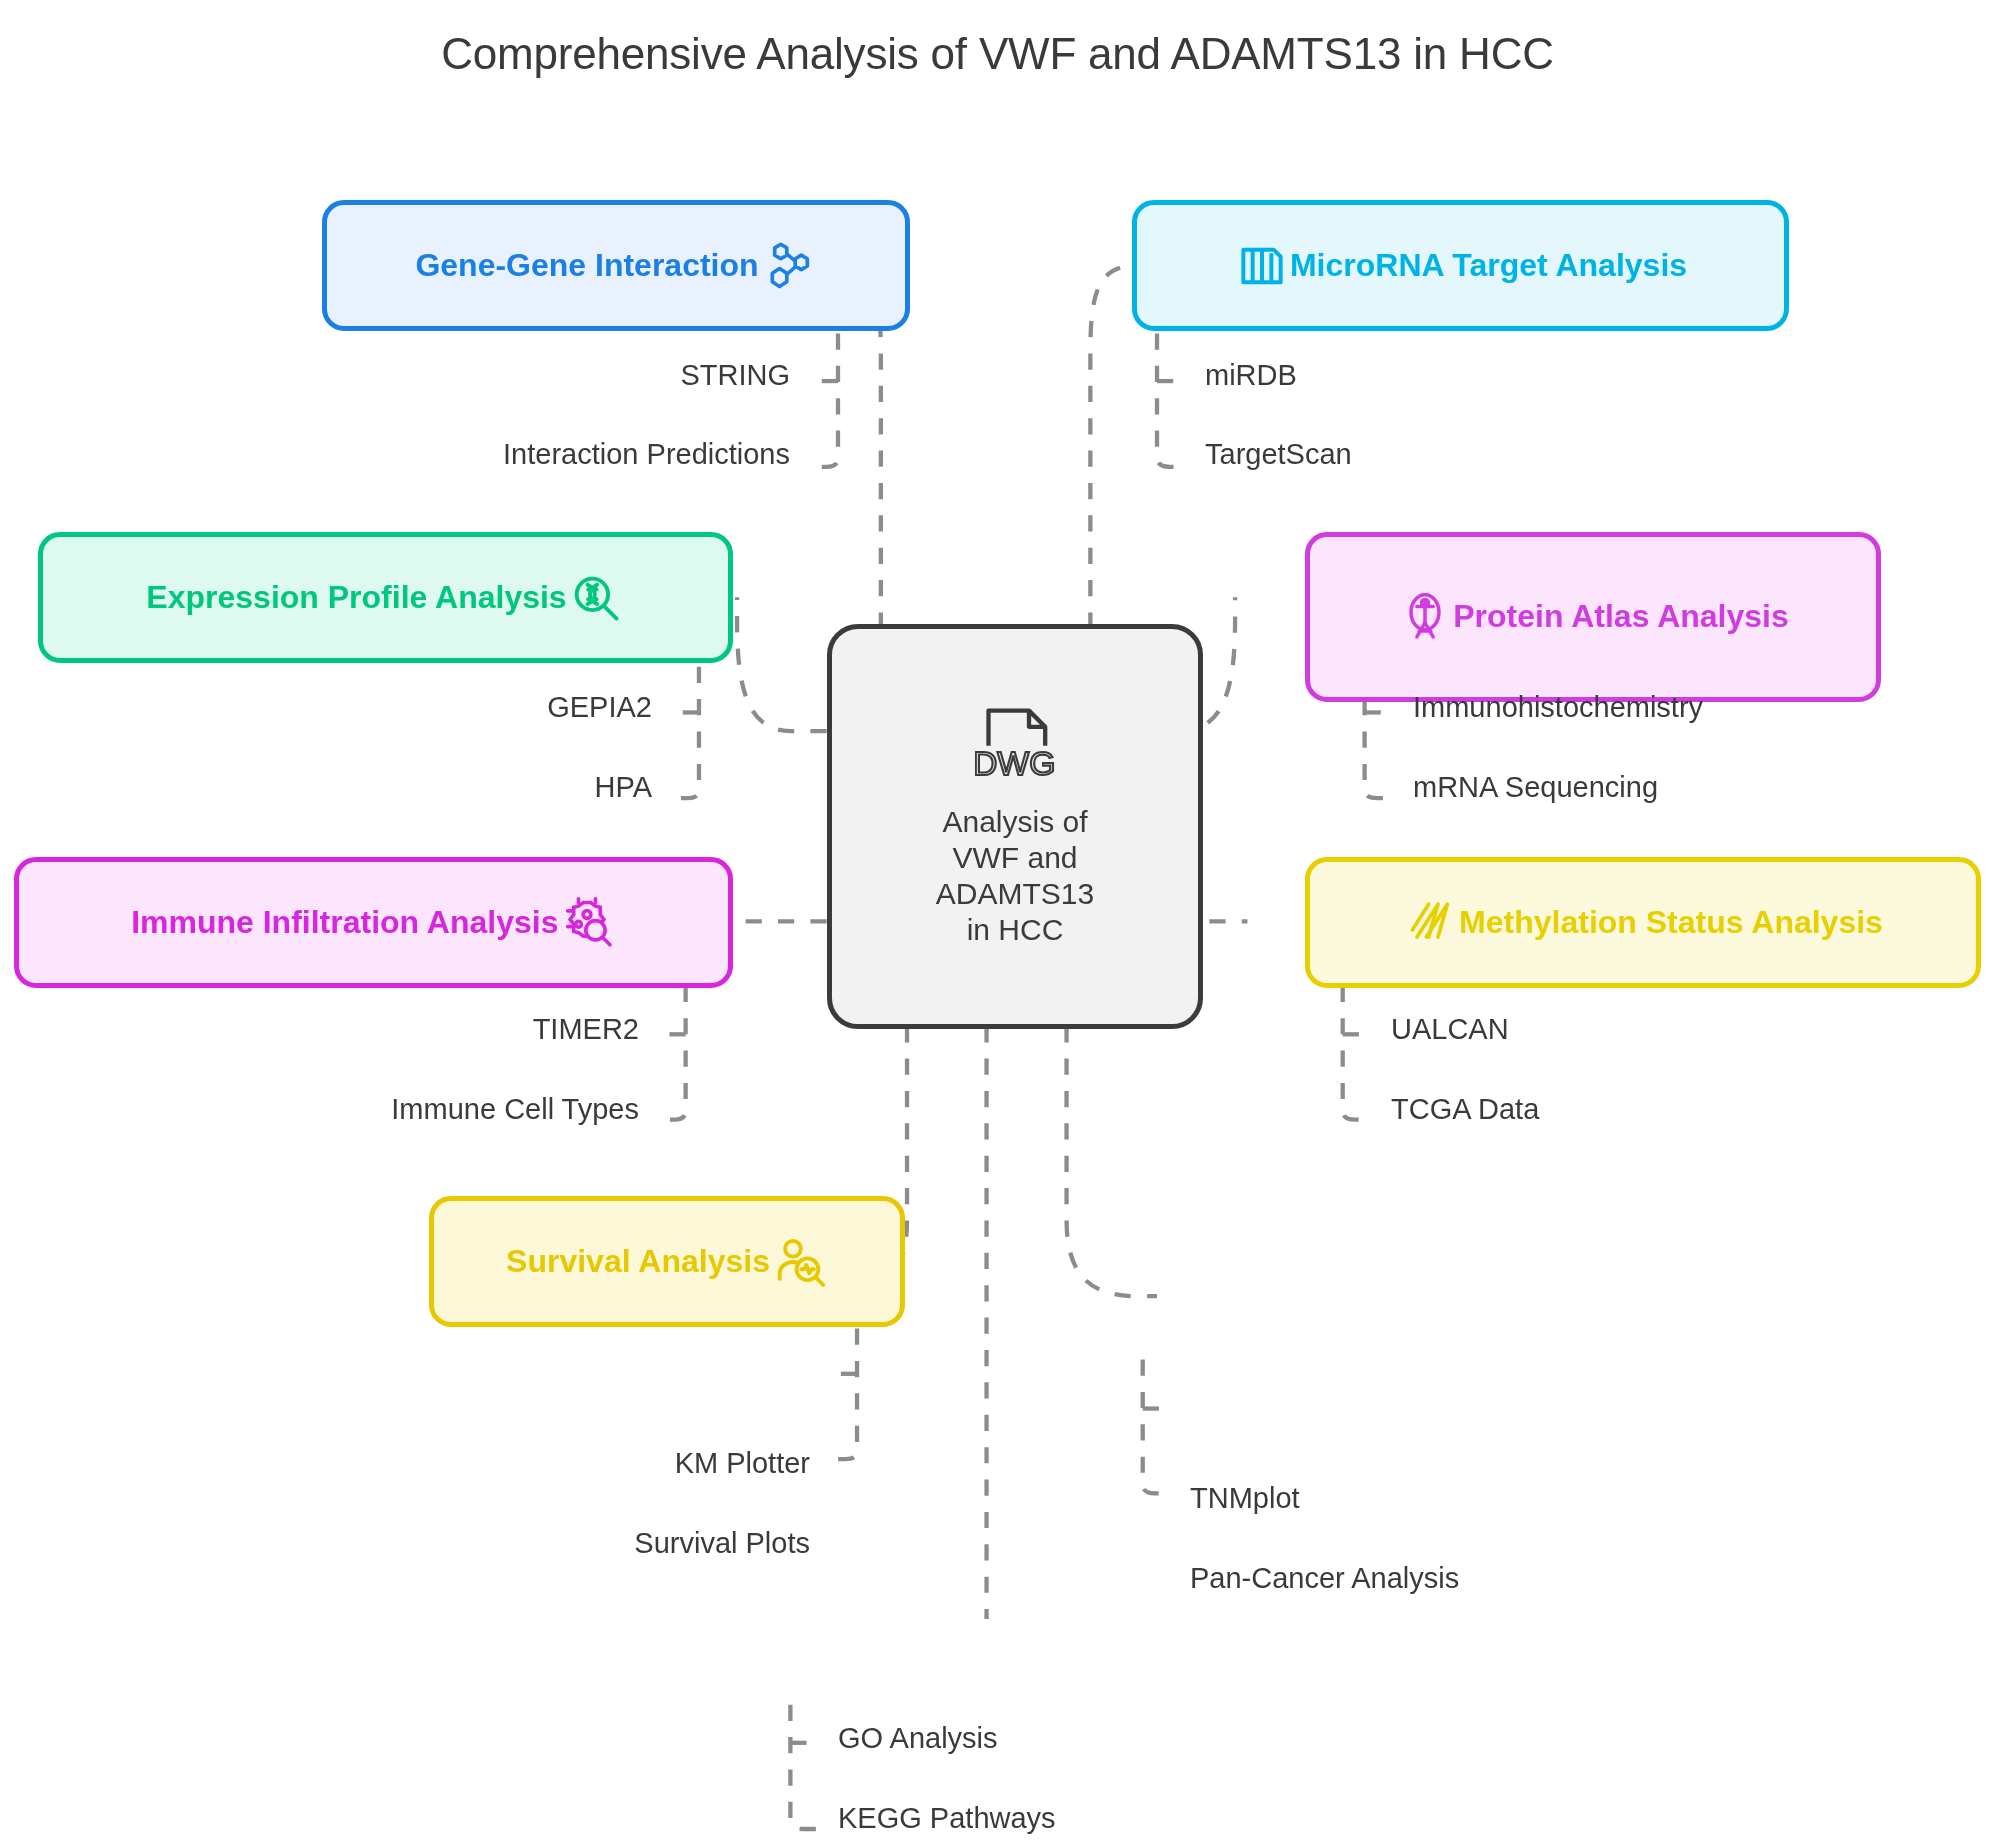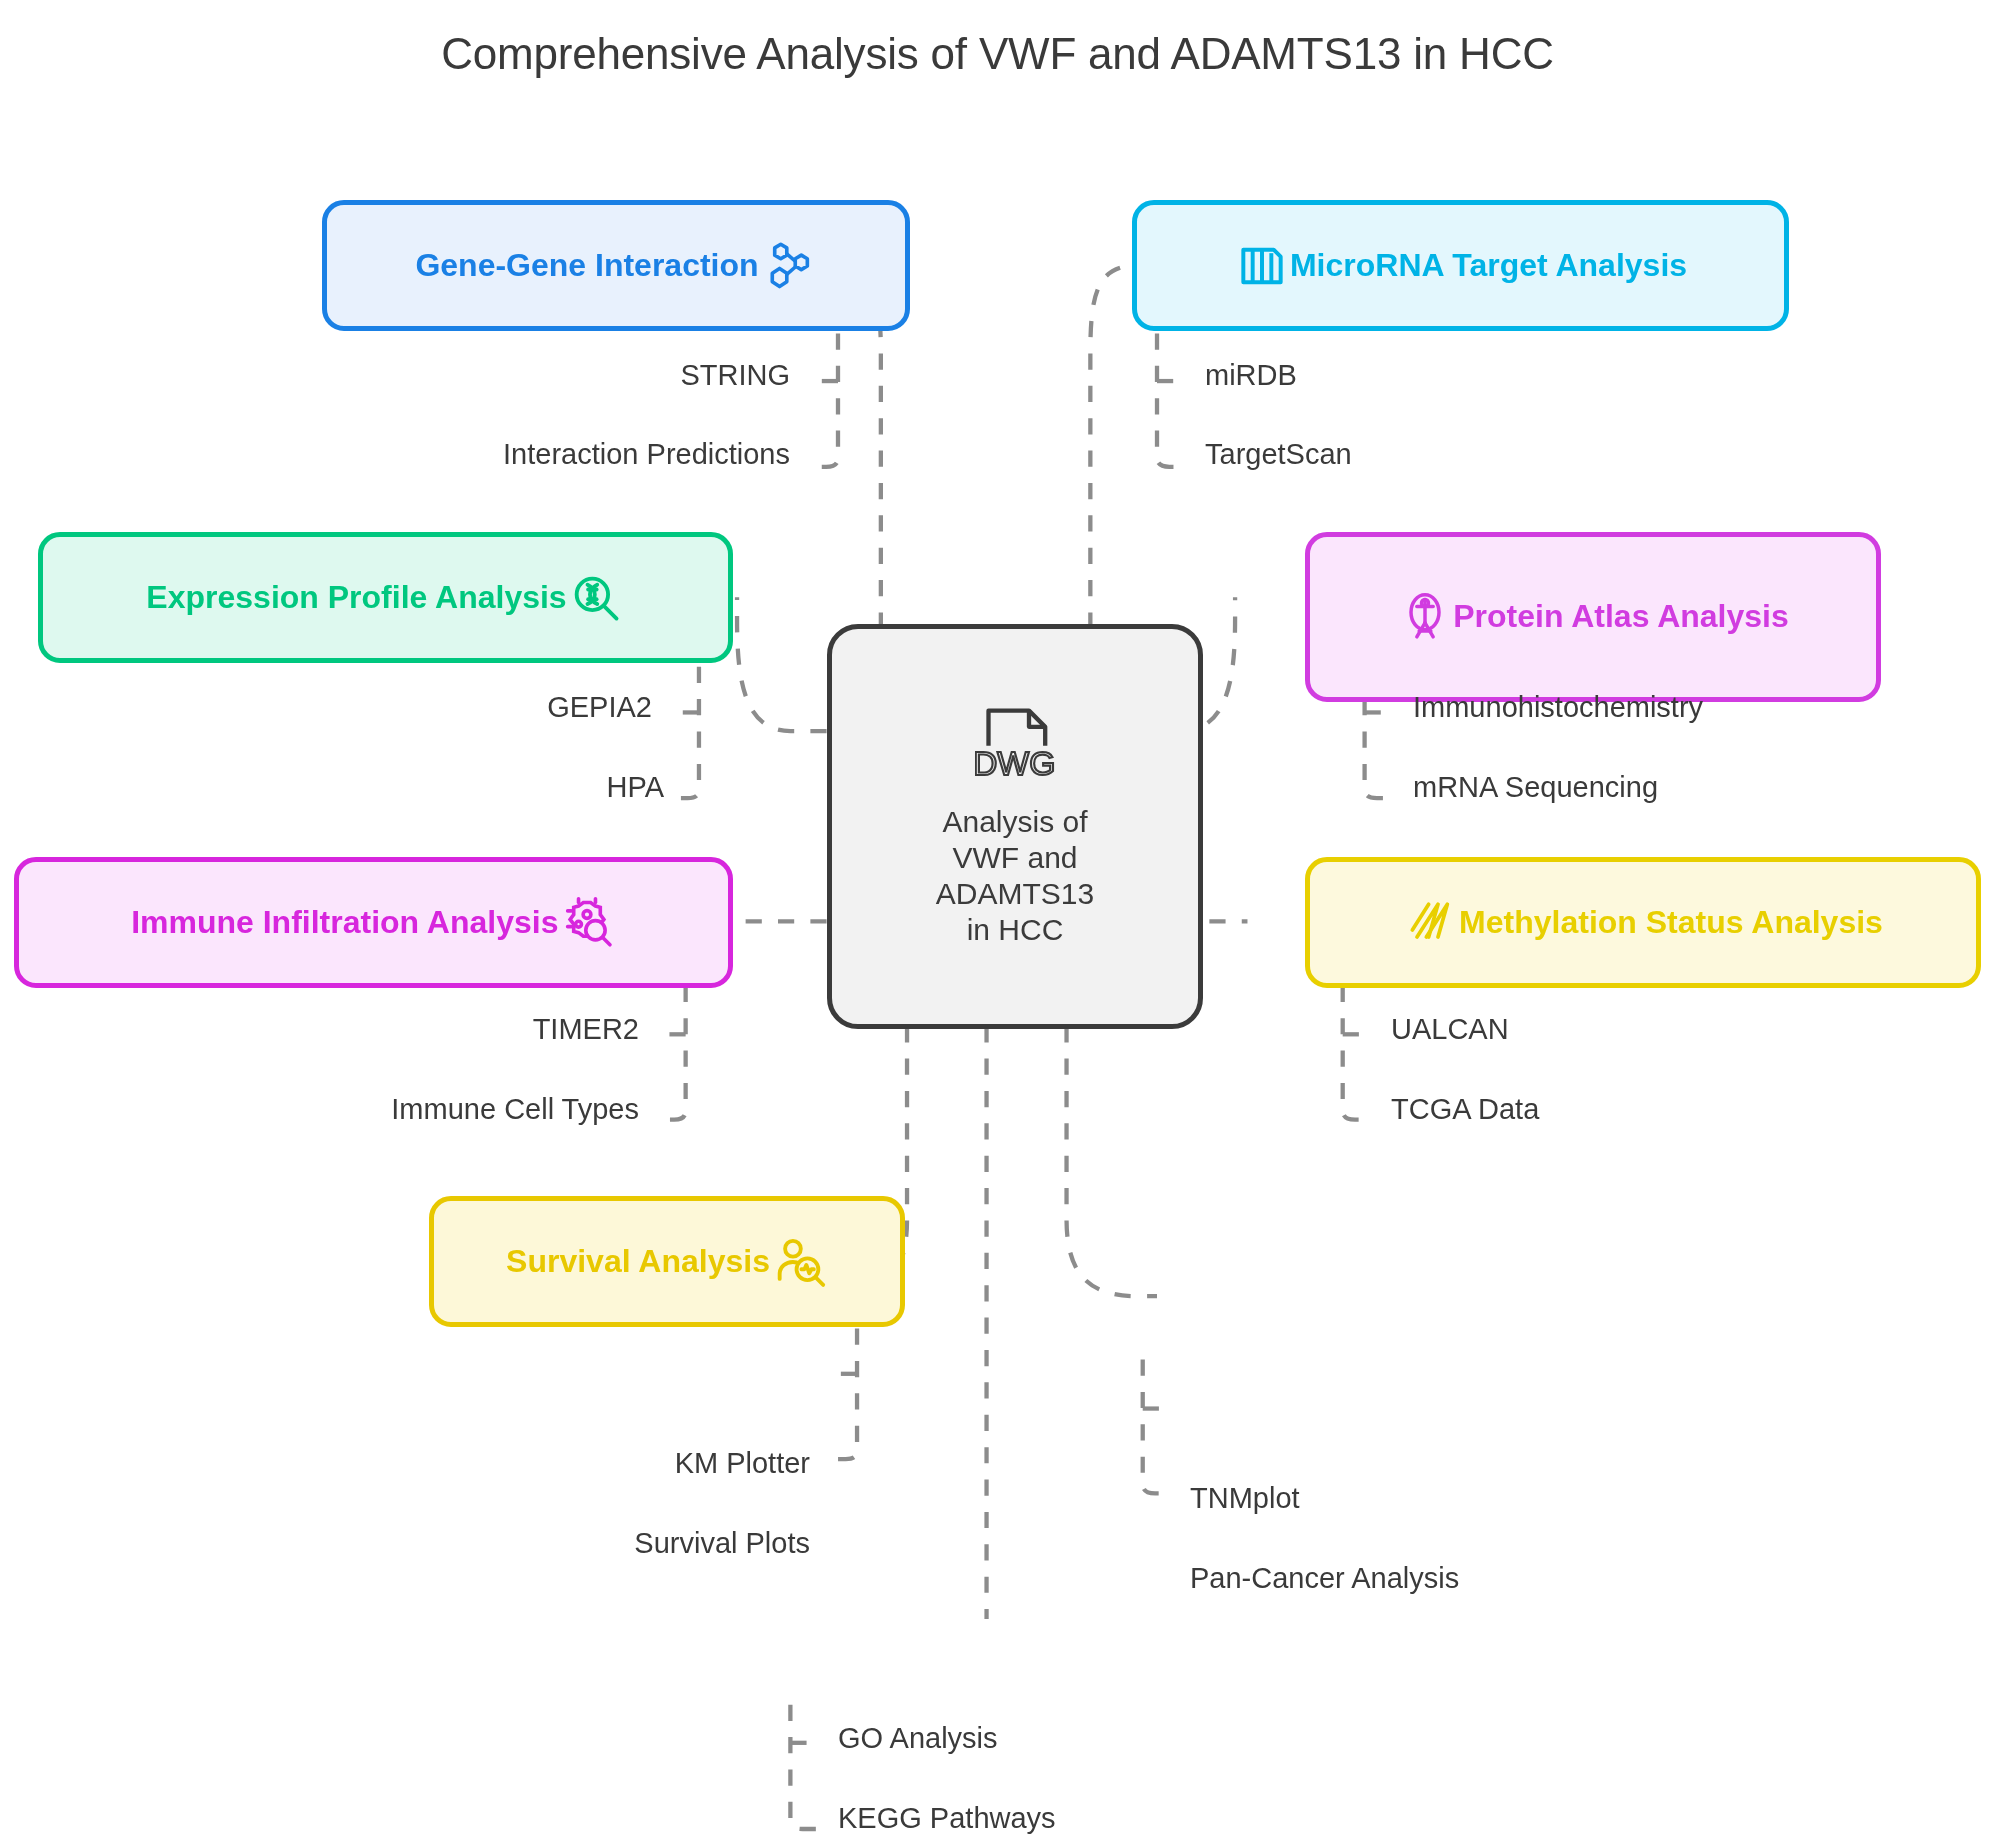--- a/index.html
+++ b/index.html
@@ -189,21 +189,21 @@
           <path d="M30.5 30.5 L41 41"></path>
           <path d="M17 13 c8 4 8 12 0 16"></path>
           <path d="M25 13 c-8 4 -8 12 0 16"></path>
           <path d="M17.5 17 h7"></path>
           <path d="M17.5 25 h7"></path>
         </g>
       </svg>
     </span>
   </div>
   <div class="sub r" style="left:652px;top:691px;">GEPIA2</div>
-  <div class="sub r" style="left:652px;top:771px;margin-left:12px;">HPA</div>
+  <div class="sub r" style="left:652px;top:771px;">HPA</div>
 
   <div class="node icon-left" id="n3" style="left:1305px;top:532px;width:576px;height:170px;border-color:#d13ce0;background:#fbe6fd;color:#d13ce0;">
     <span class="lbl">Protein Atlas Analysis</span>
     <span class="ic">
       <svg width="56" height="56" viewBox="0 0 48 48">
         <g fill="none" stroke="#d13ce0" stroke-width="3" stroke-linecap="round">
           <ellipse cx="24" cy="20" rx="12" ry="15"></ellipse>
           <path d="M24 9 v20"></path>
           <path d="M17 15 h14"></path>
           <circle cx="24" cy="12" r="3"></circle>

